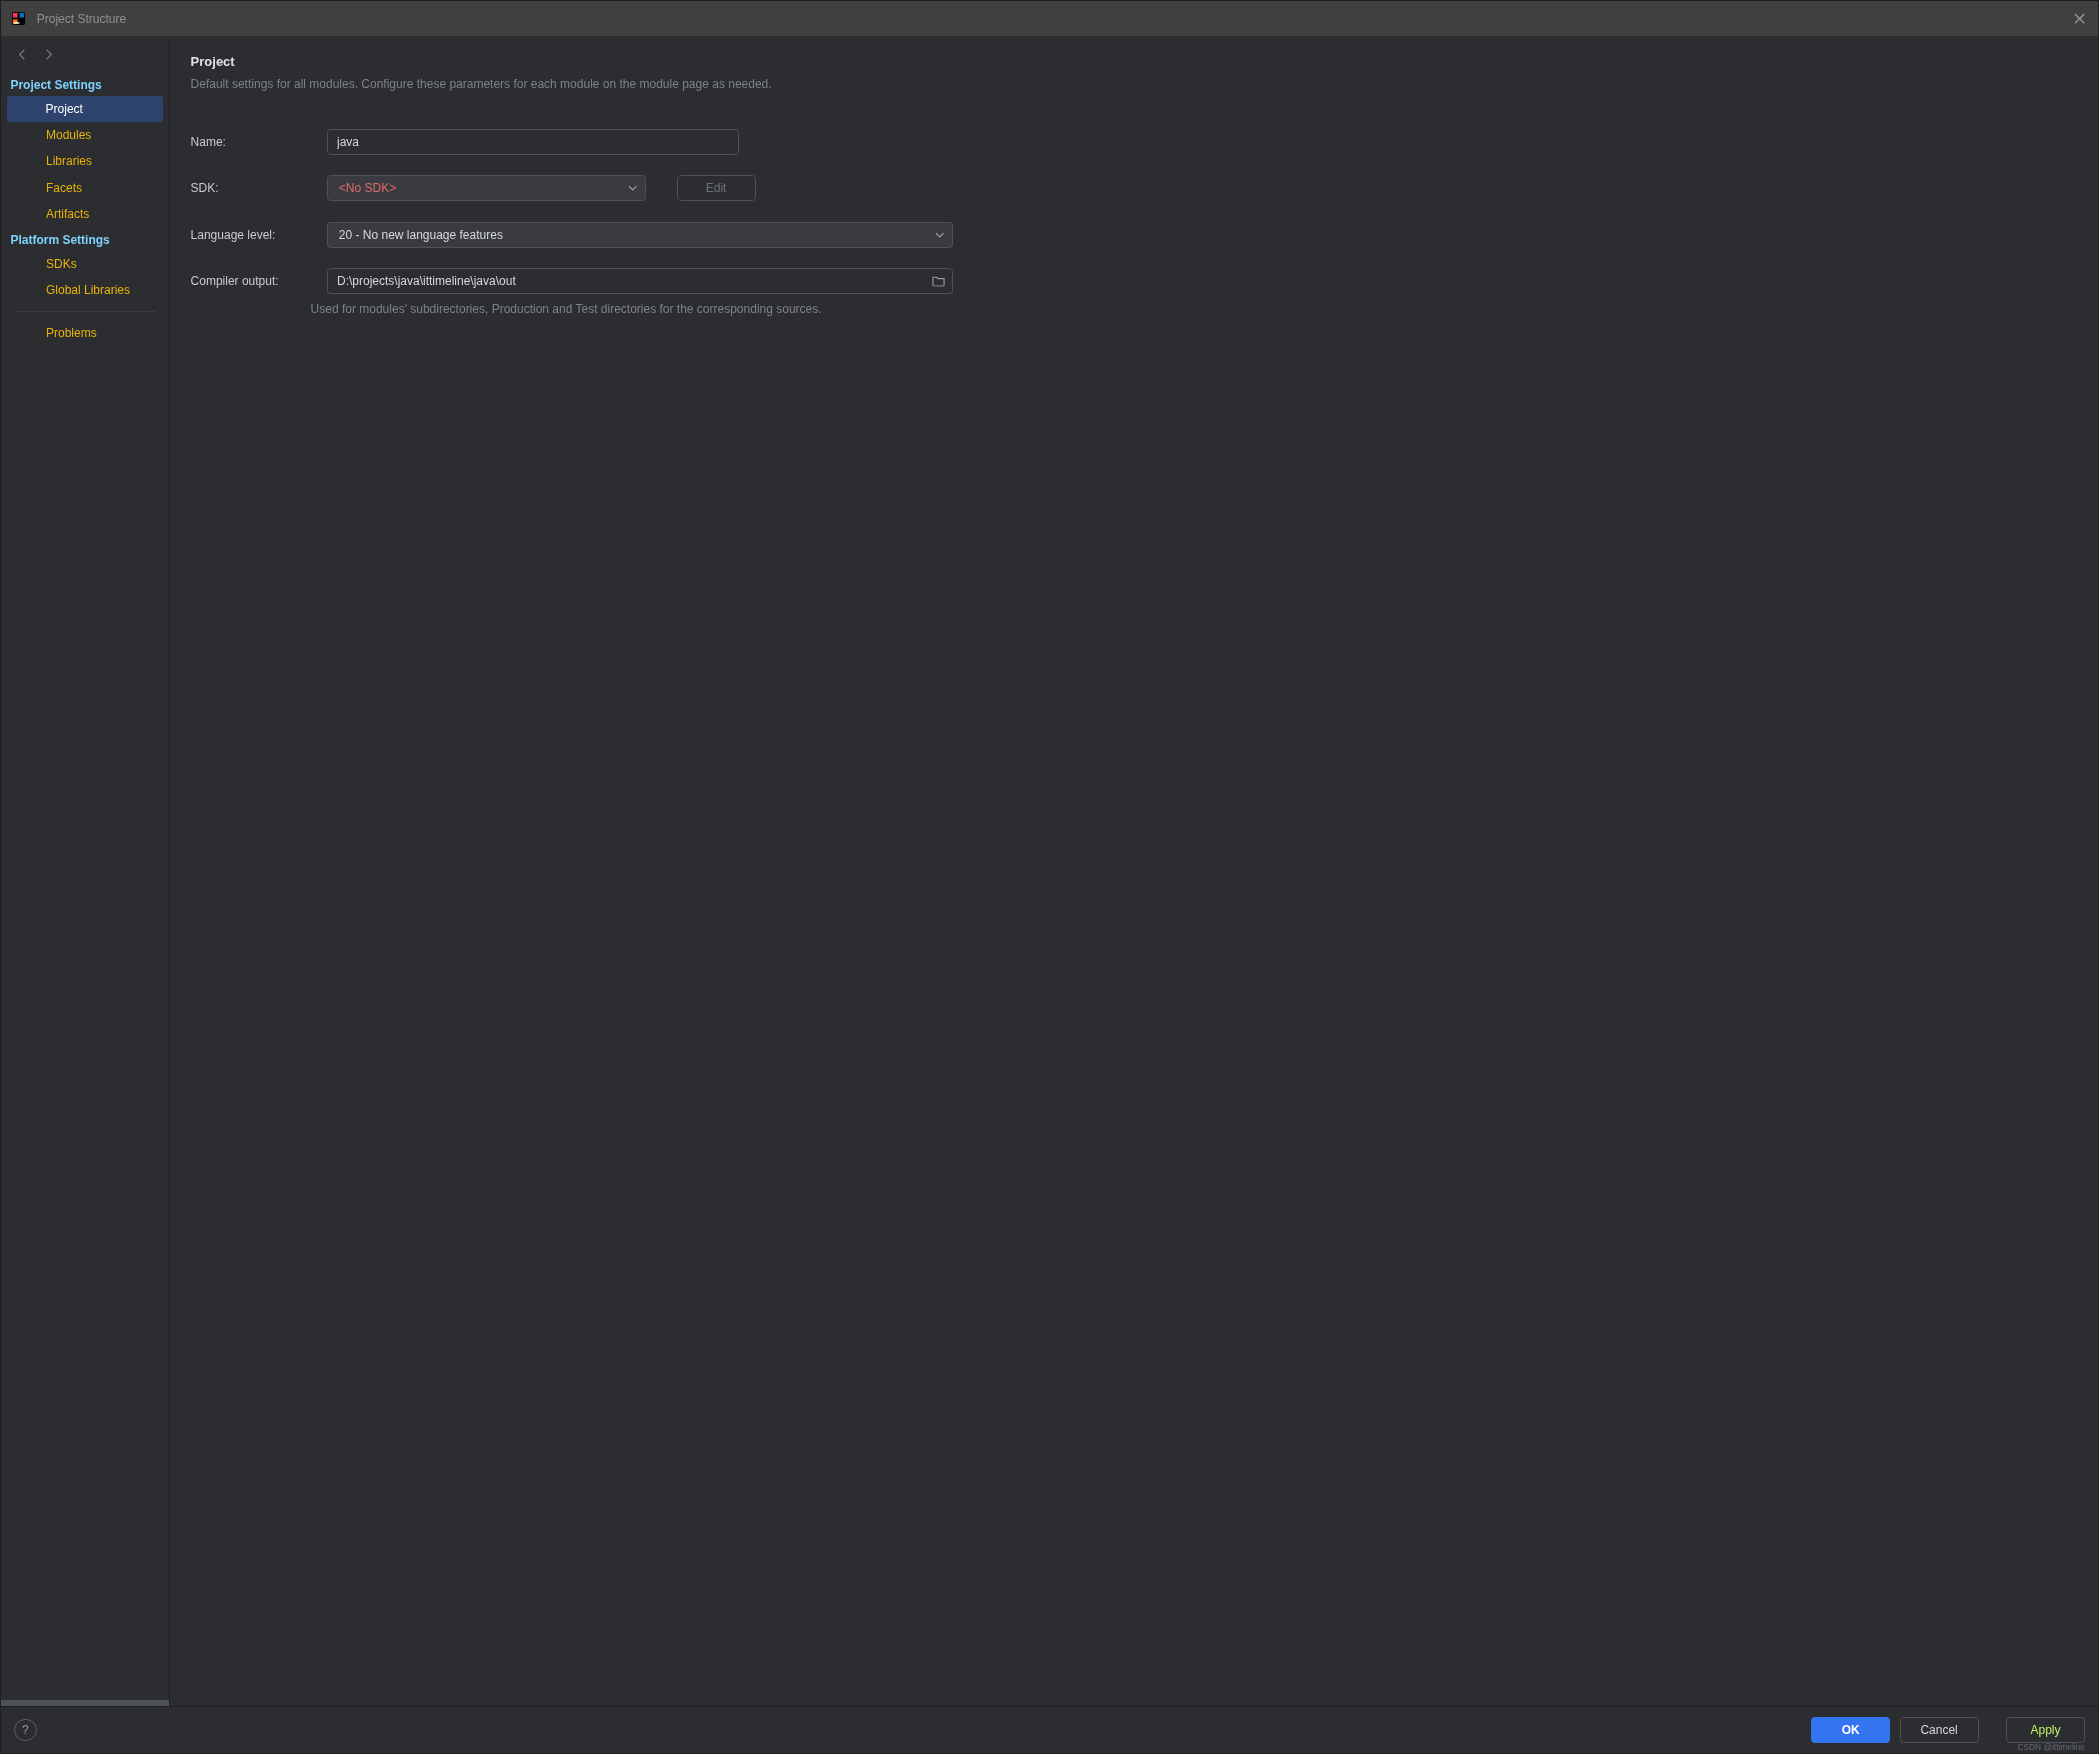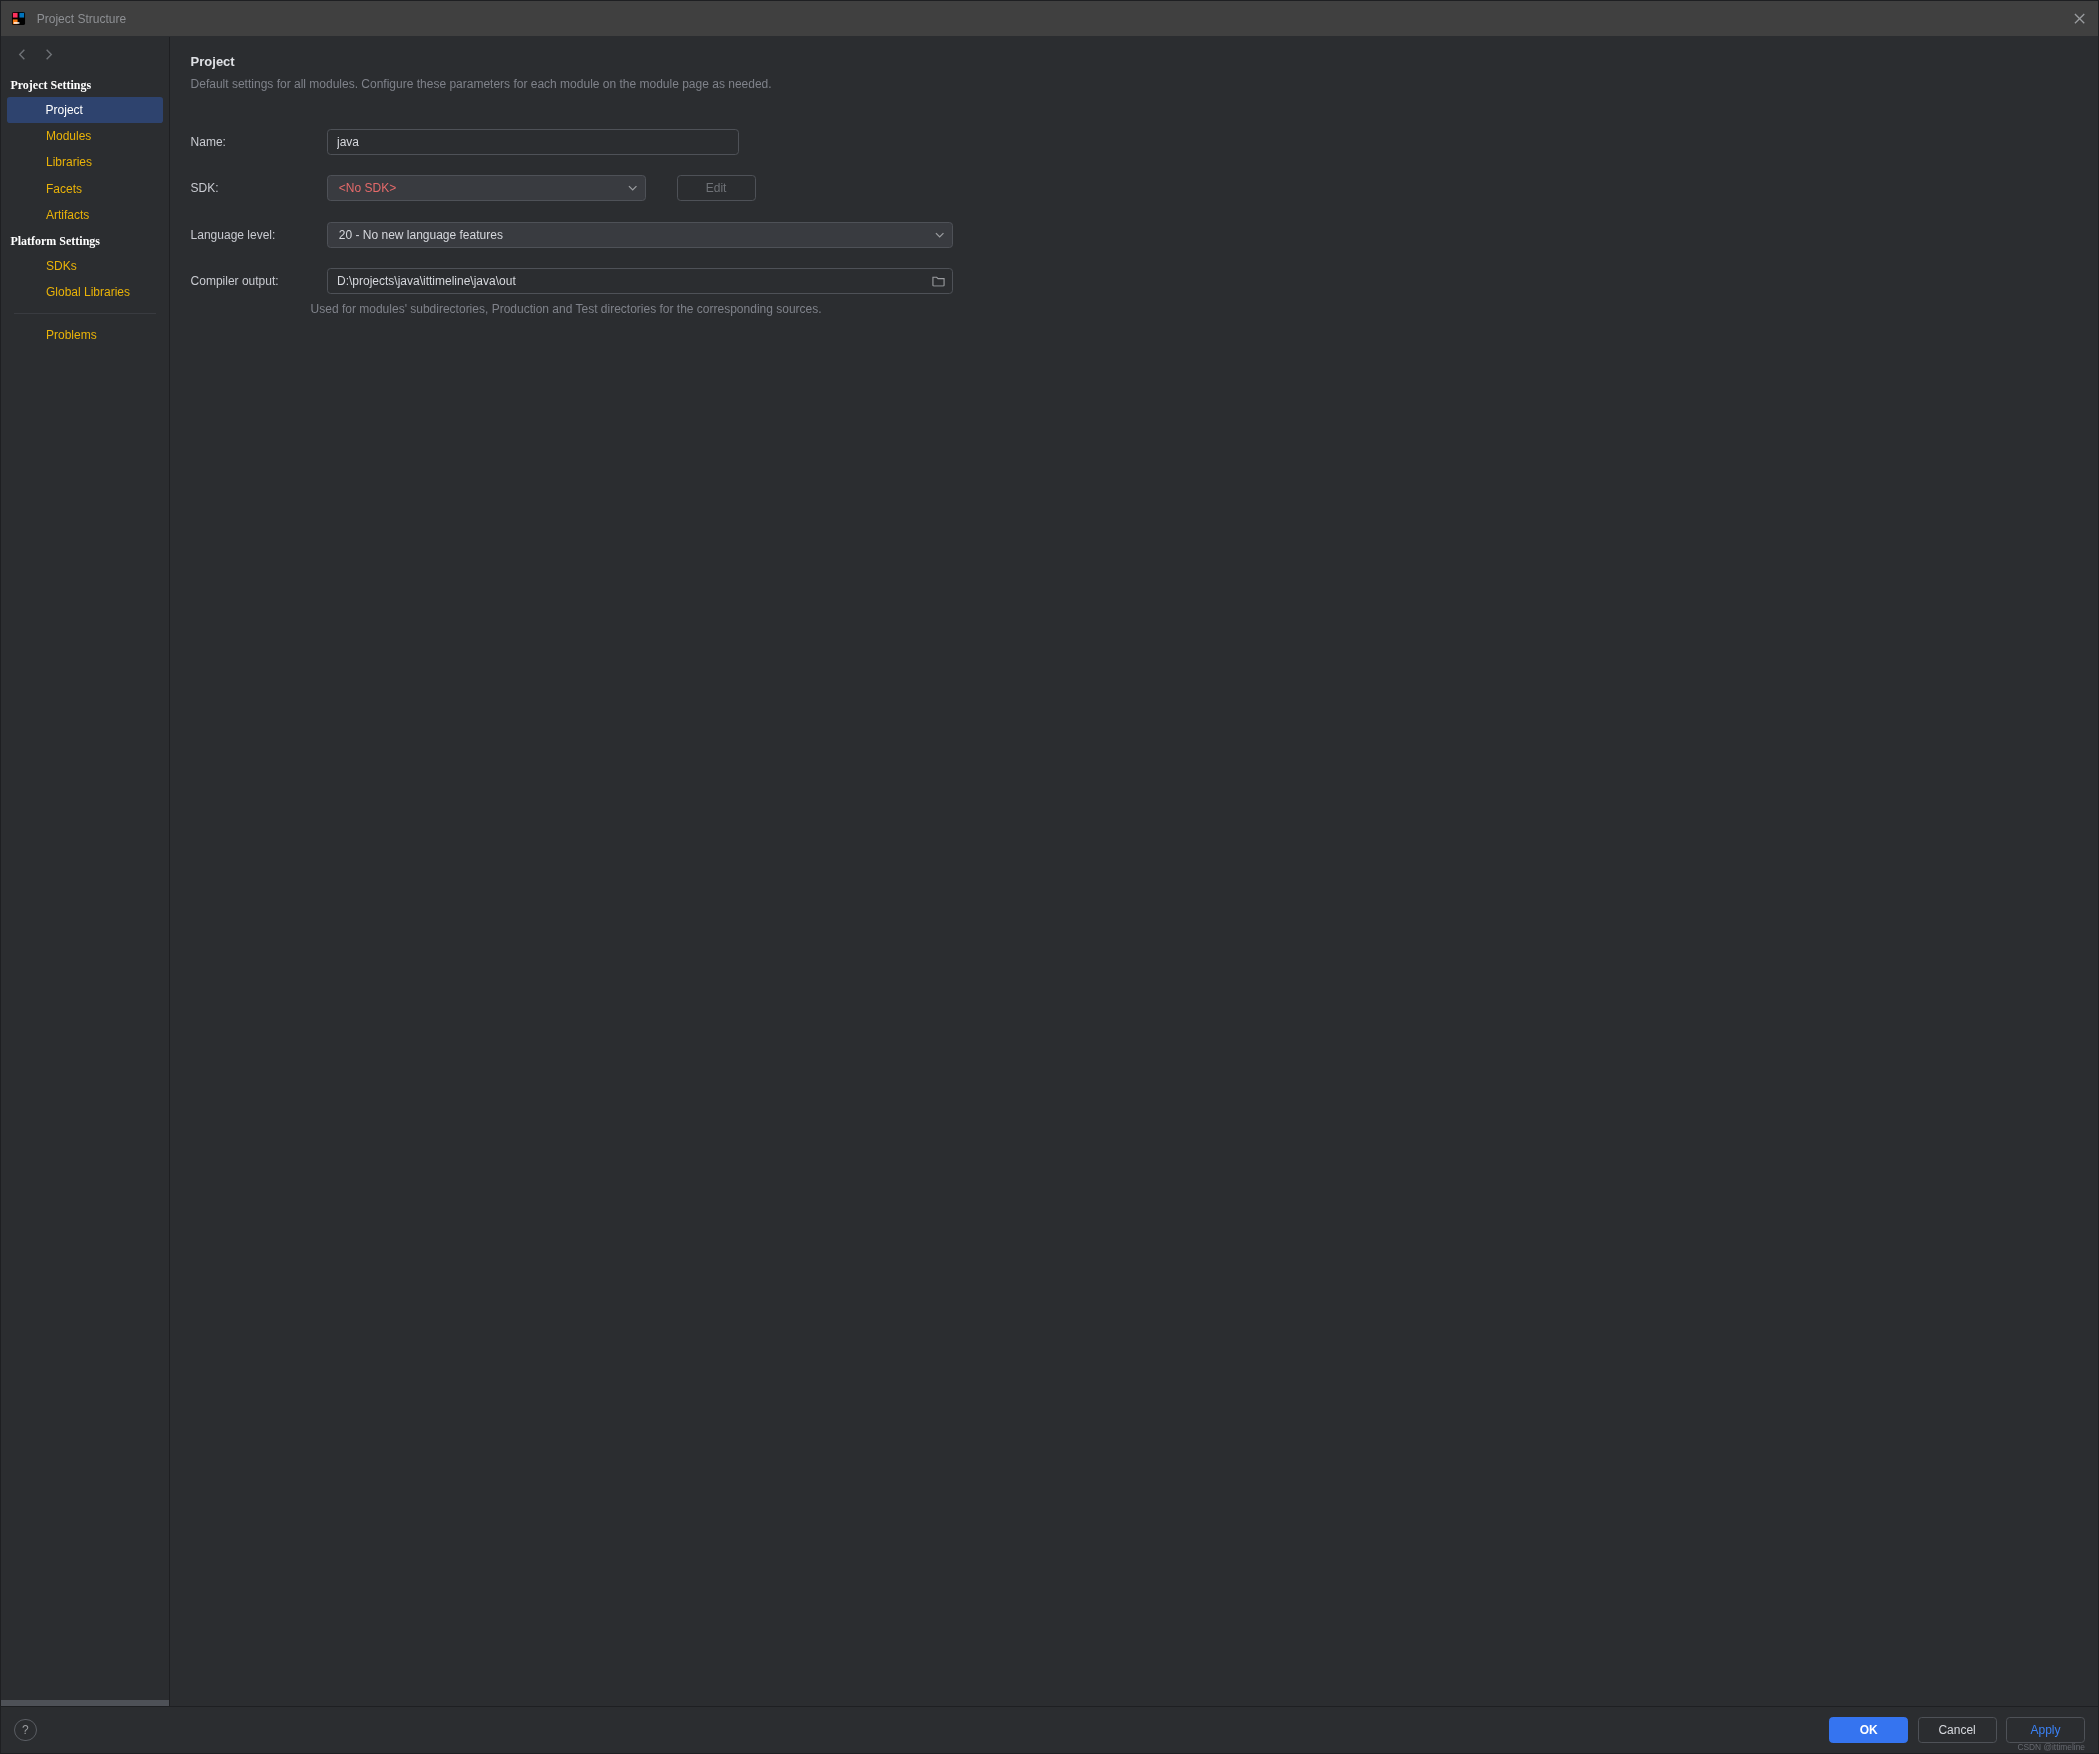--- a/index.html
+++ b/index.html
@@ -59,25 +59,24 @@
     gap: 9.4px;
     padding: 3.7px 13px 9.4px 13px;
     color: #6f7277;
   }
   .nav-arrow {
     width: 17px; height: 17px;
     display: flex; align-items: center; justify-content: center;
     cursor: pointer;
   }
   .section-header {
-    color: #ffffff;
+    color: #7dd3fc;
     font-weight: 600;
     font-size: 12px;
     padding: 5.6px 9.4px 3.7px 9.4px;
-    font-family: Liberation Serif, serif;
   }
   .nav-item {
     padding: 4.7px 9.4px 4.7px 45px;
     color: #eab308;
     cursor: pointer;
     font-size: 12px;
     line-height: 17px;
   }
   .nav-item.selected {
     background: #2e436e;
@@ -225,22 +224,23 @@
     font-size: 12px;
     cursor: pointer;
   }
   .btn.primary {
     background: #3574f0;
     border-color: #3574f0;
     color: #ffffff;
     font-weight: 600;
   }
   .btn.disabled {
-    color: #3b82f6;
+    color: #bef264;
     cursor: not-allowed;
+    margin-left: 18px;
   }
   .watermark {
     position: absolute;
     right: 14px;
     bottom: 1.9px;
     font-size: 8.4px;
     color: #7f828a;
     opacity: 0.7;
     pointer-events: none;
     margin-left: 39px;

